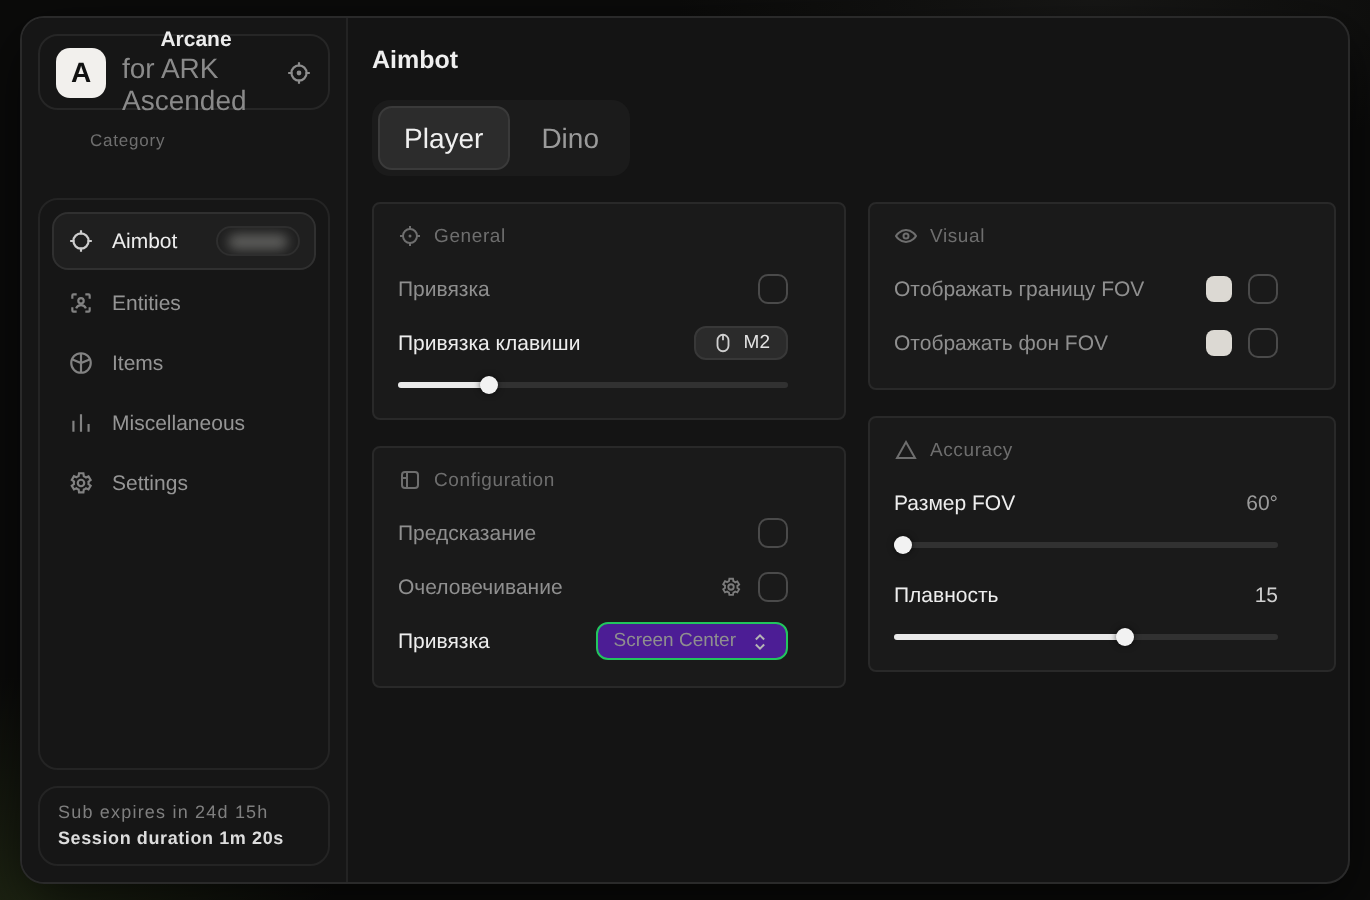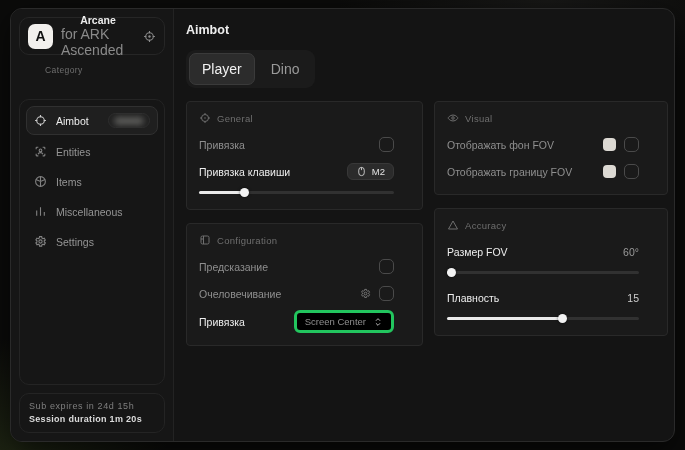--- a/index.html
+++ b/index.html
@@ -103,22 +103,22 @@
     background:transparent; cursor:default;
   }
   .swatch { width:13px; height:13px; border-radius:4px; background:#dcd9d3; }
   .keybind {
     display:flex; align-items:center; gap:5px; background:#2b2b2b;
     border:1px solid #383838; border-radius:6px; padding:2px 8px;
     font-size:9.5px; color:#e3e3e3;
   }
   .keybind .kico { display:flex; color:#cfcfcf; }
   .select {
-    display:flex; align-items:center; gap:7px; background:#000000;
-    border:3px solid #22c55e; border-radius:6px; padding:3px 8px;
+    display:flex; align-items:center; gap:7px; background:#4c1d95;
+    border:1px solid #22c55e; border-radius:6px; padding:3px 8px;
     font-size:9.5px; color:#8f8f8f; min-width:96px; justify-content:space-between;
   }
   .select .sico { display:flex; color:#b5b5b5; }
   .slider { position:relative; height:9px; margin-top:6px; cursor:default; }
   .slider .track {
     position:absolute; left:0; right:0; top:3px; height:3px;
     background:#313131; border-radius:2px;
   }
   .slider .fill {
     position:absolute; left:0; top:3px; height:3px;
@@ -321,29 +321,29 @@
             <span class="hico">
               <svg width="12" height="12" viewBox="0 0 24 24" fill="none" stroke="currentColor" stroke-width="2">
                 <path d="M2 12s3.5-6 10-6 10 6 10 6-3.5 6-10 6-10-6-10-6z"></path>
                   <circle cx="12" cy="12" r="2.5"></circle>
               </svg>
             </span>
             <span>Visual</span>
           </div>
 
           <div class="row">
-            <span class="lbl dim">Отображать фон FOV</span>
+            <span class="lbl dim">Отображать границу FOV</span>
             <span class="ctrl">
               <span class="swatch"></span>
               <span class="checkbox"></span>
             </span>
           </div>
 
           <div class="row">
-            <span class="lbl dim">Отображать границу FOV</span>
+            <span class="lbl dim">Отображать фон FOV</span>
             <span class="ctrl">
               <span class="swatch"></span>
               <span class="checkbox"></span>
             </span>
           </div>
         </div>
 
         <div class="card">
           <div class="card-header">
             <span class="hico">

